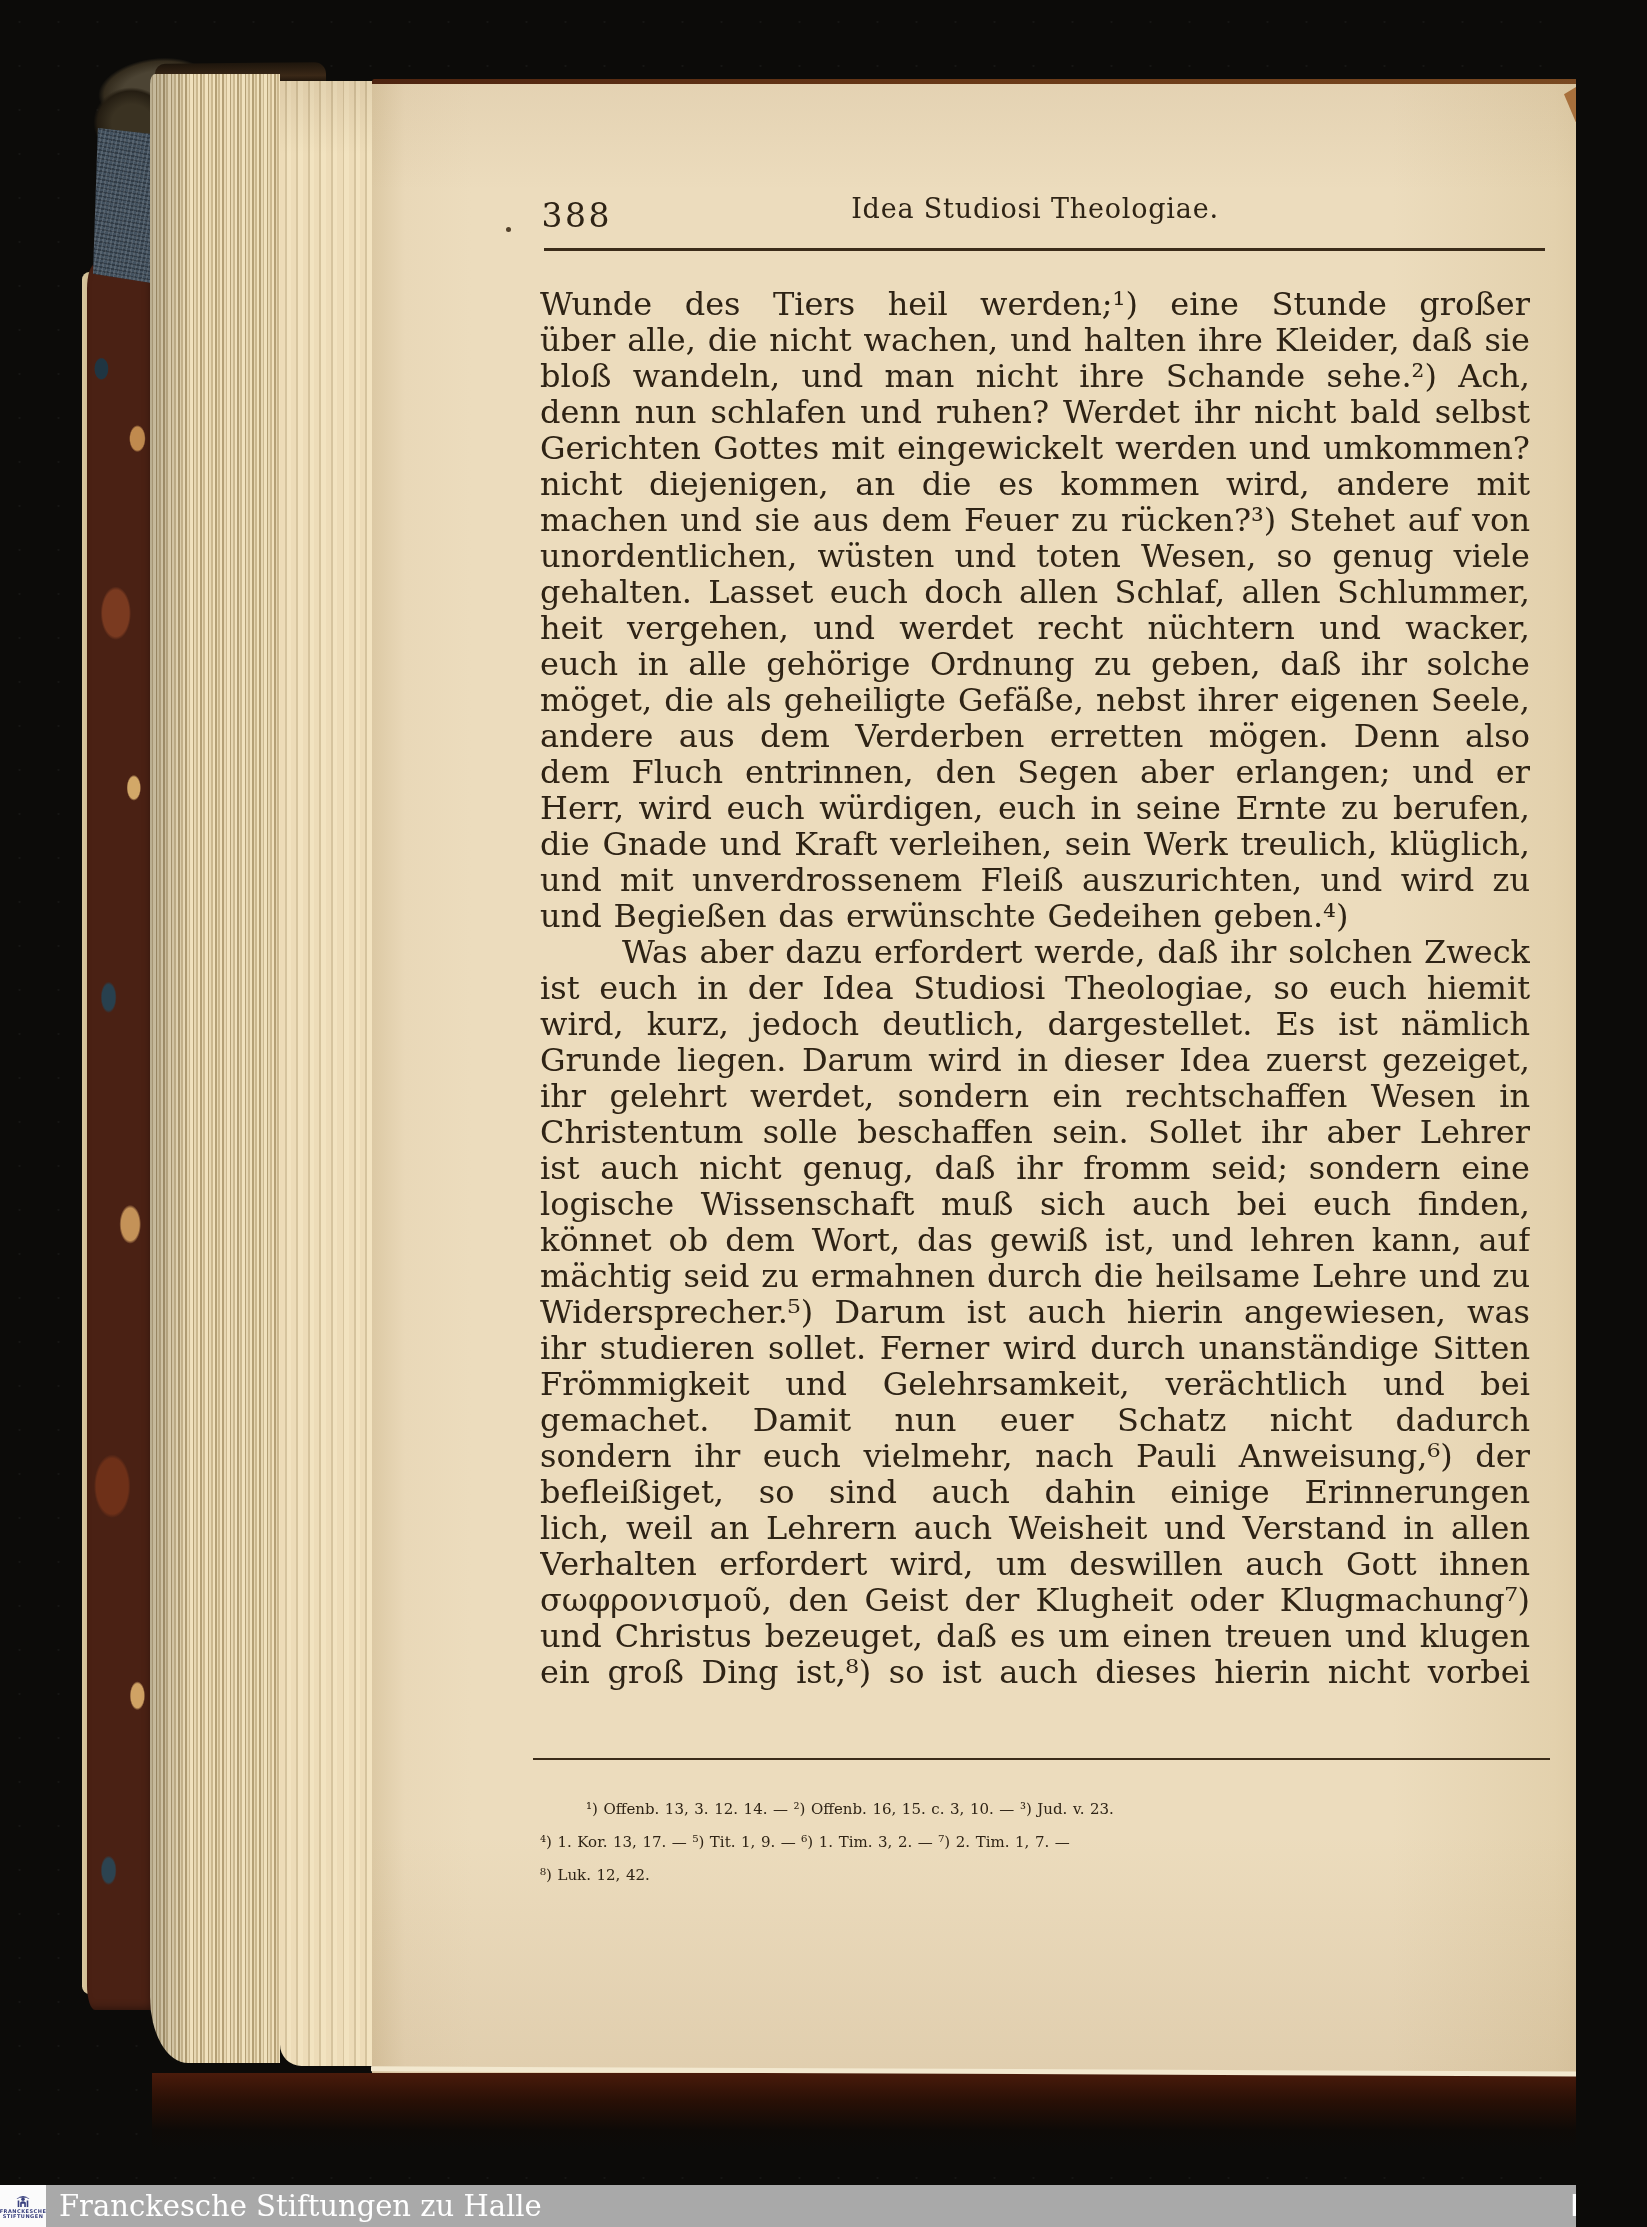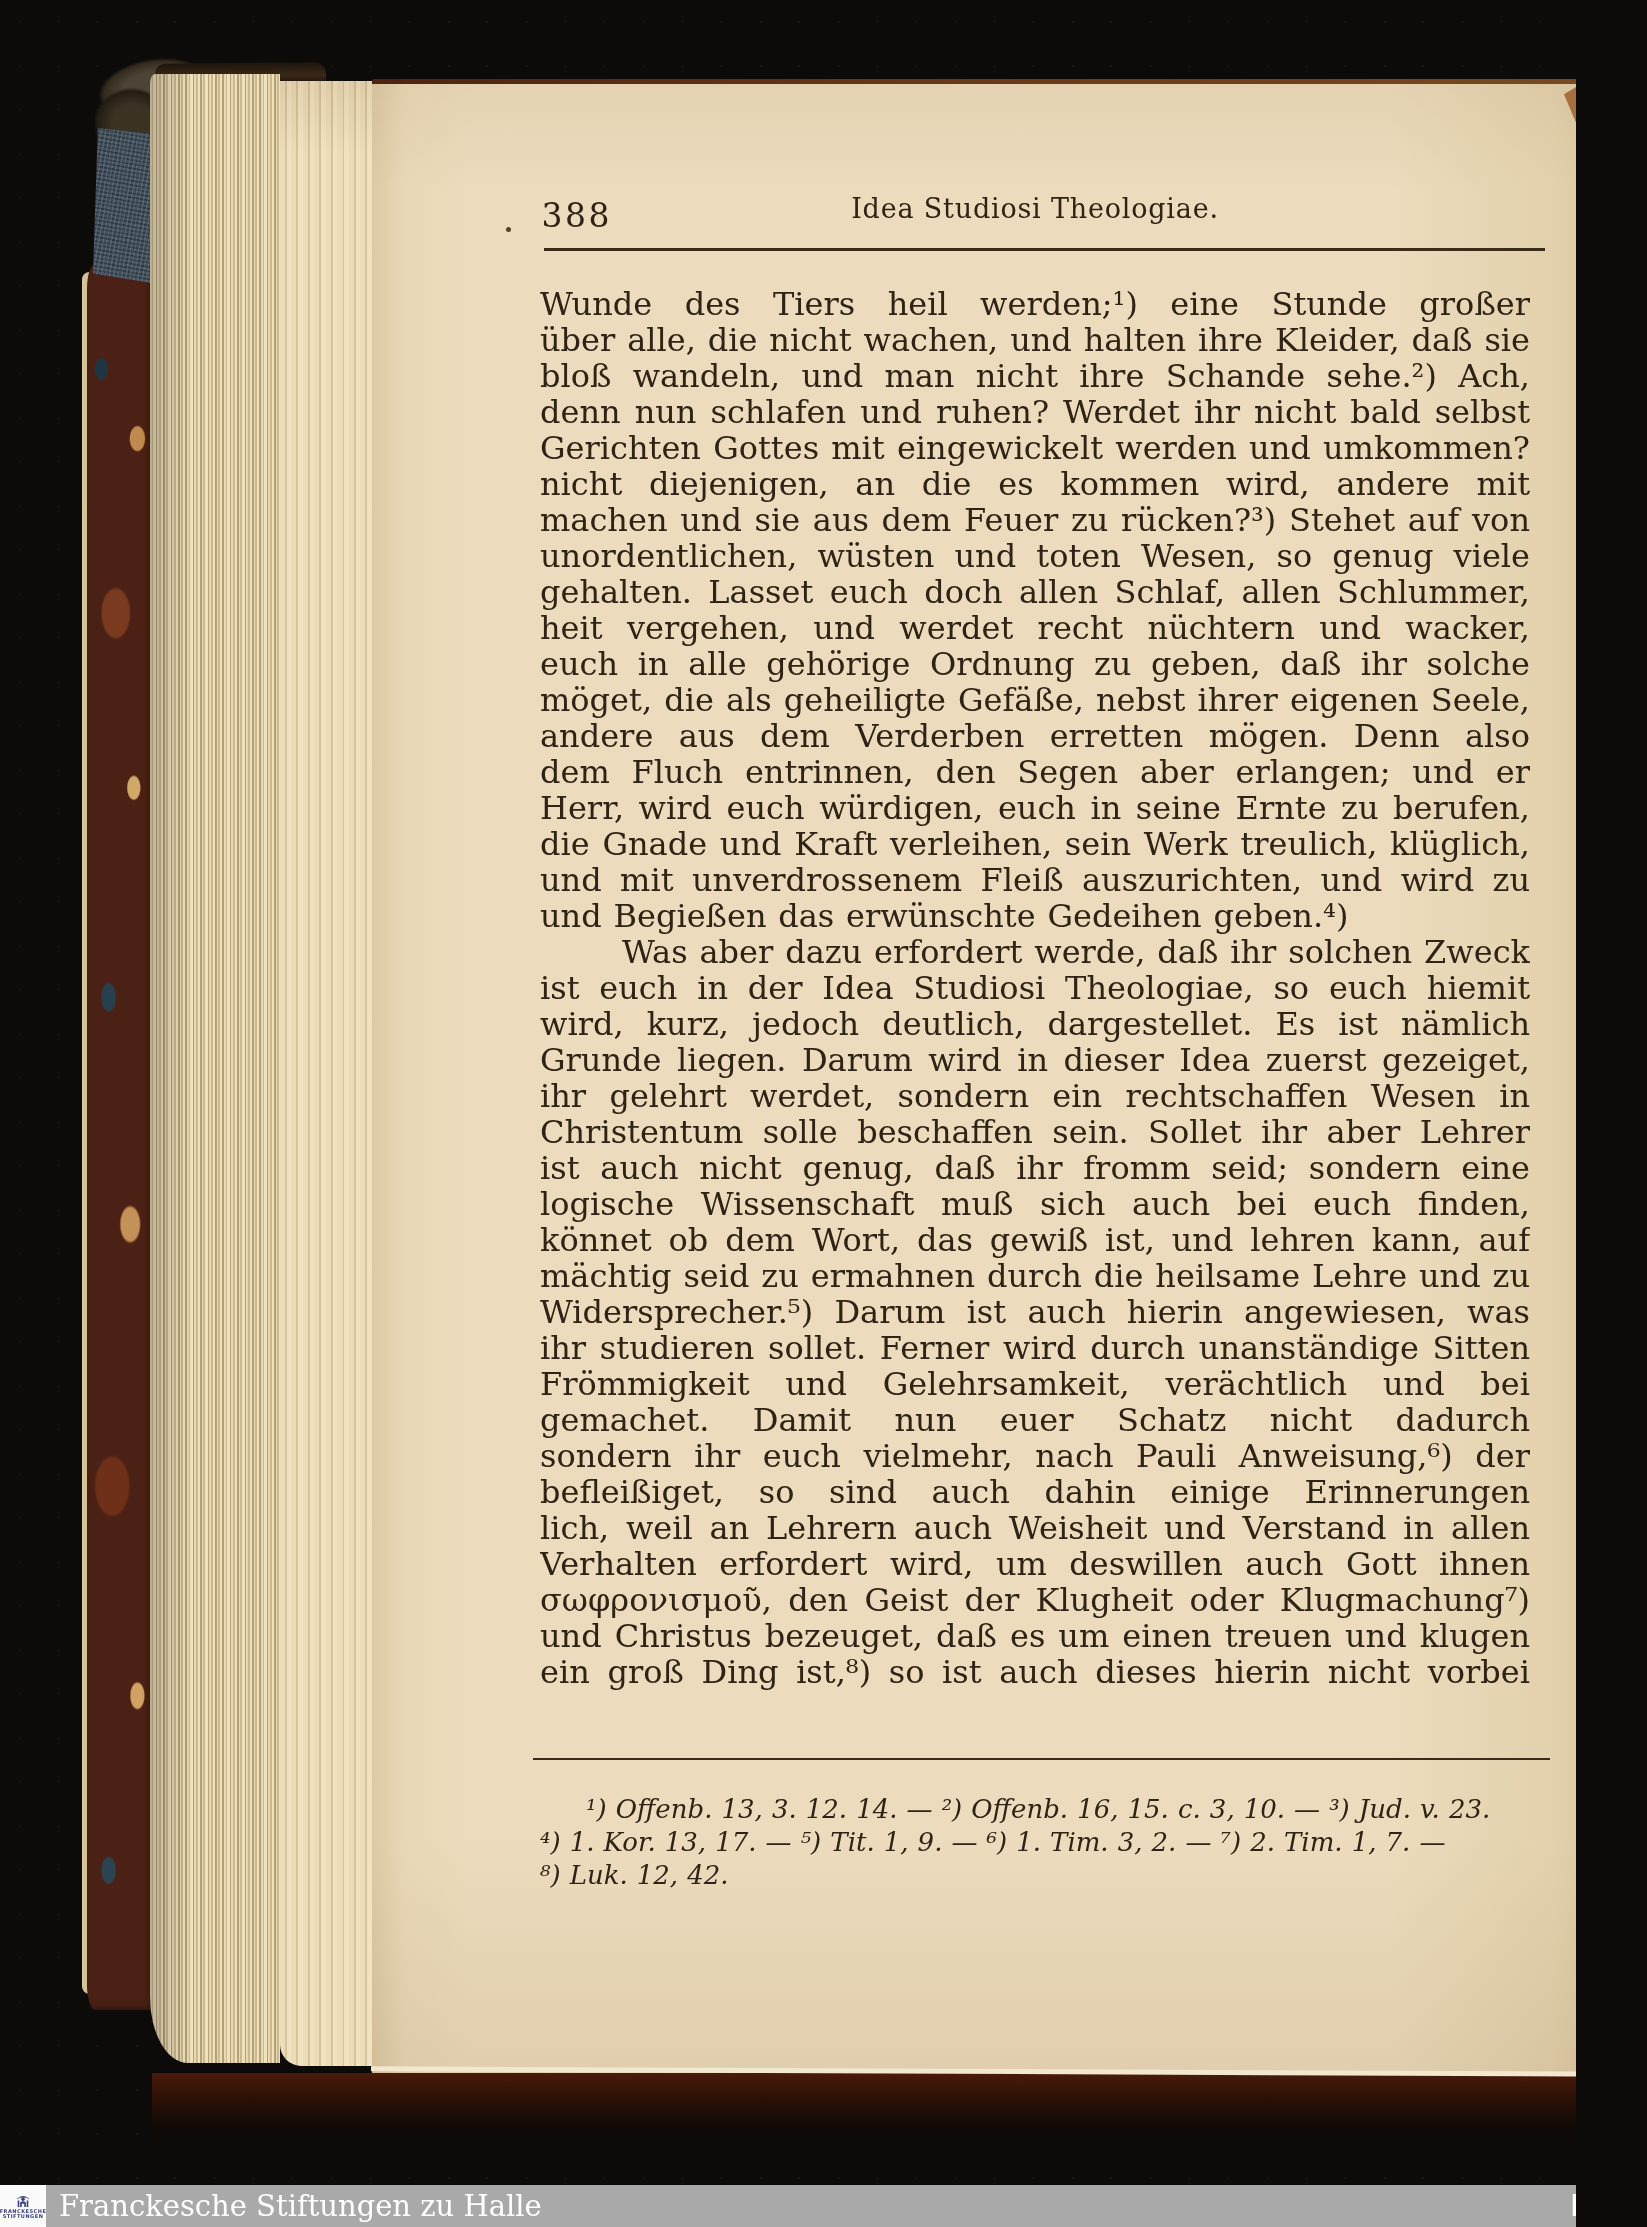--- a/index.html
+++ b/index.html
@@ -81,21 +81,21 @@
   .page-num{position:absolute;left:1.6px;top:8.2px;font-size:33px;letter-spacing:2.5px;}
   .running-title{text-align:center;font-size:27px;letter-spacing:0.8px;padding-top:5px;height:40px;}
   .header-rule{margin-top:15px;margin-left:4.1px;width:1001px;height:2.5px;background:#3b2c1a;}
   .body-block{margin-top:35px;}
   .bline{height:36px;line-height:36px;font-size:32px;overflow:hidden;
          text-align:justify;text-align-last:justify;word-spacing:1.6px;}
   .bline.last{text-align-last:left;}
   .bline.ind{text-indent:82px;}
   .fnrule{margin-top:68px;margin-left:-6.6px;width:1017px;height:2.5px;background:#3b2c1a;}
   .fn-block{margin-top:33px;}
-  .fline{font-size:26px;line-height:33px;text-align:left;word-spacing:0.8px;font-style:italic;}
+  .fline{font-size:15px;line-height:33px;text-align:left;word-spacing:0.8px;}
   .fline.ind{text-indent:46px;}
 
   
   #footer-bar{position:absolute;left:0;top:2185px;width:1648px;height:42px;background:#a9a9a9;z-index:20;}
   #logo-box{position:absolute;left:0;top:0;width:46px;height:42px;background:#fbfbfb;
       display:flex;flex-direction:column;align-items:center;justify-content:center;gap:0.8px;}
   .logo-caption{font-family:"DejaVu Sans",sans-serif;font-size:5px;letter-spacing:0.5px;
       color:#39407e;line-height:5px;font-weight:bold;}
   #institution{position:absolute;left:59px;top:0;height:42px;display:flex;align-items:center;
       color:#ffffff;font-size:29px;font-family:"DejaVu Serif",serif;}

